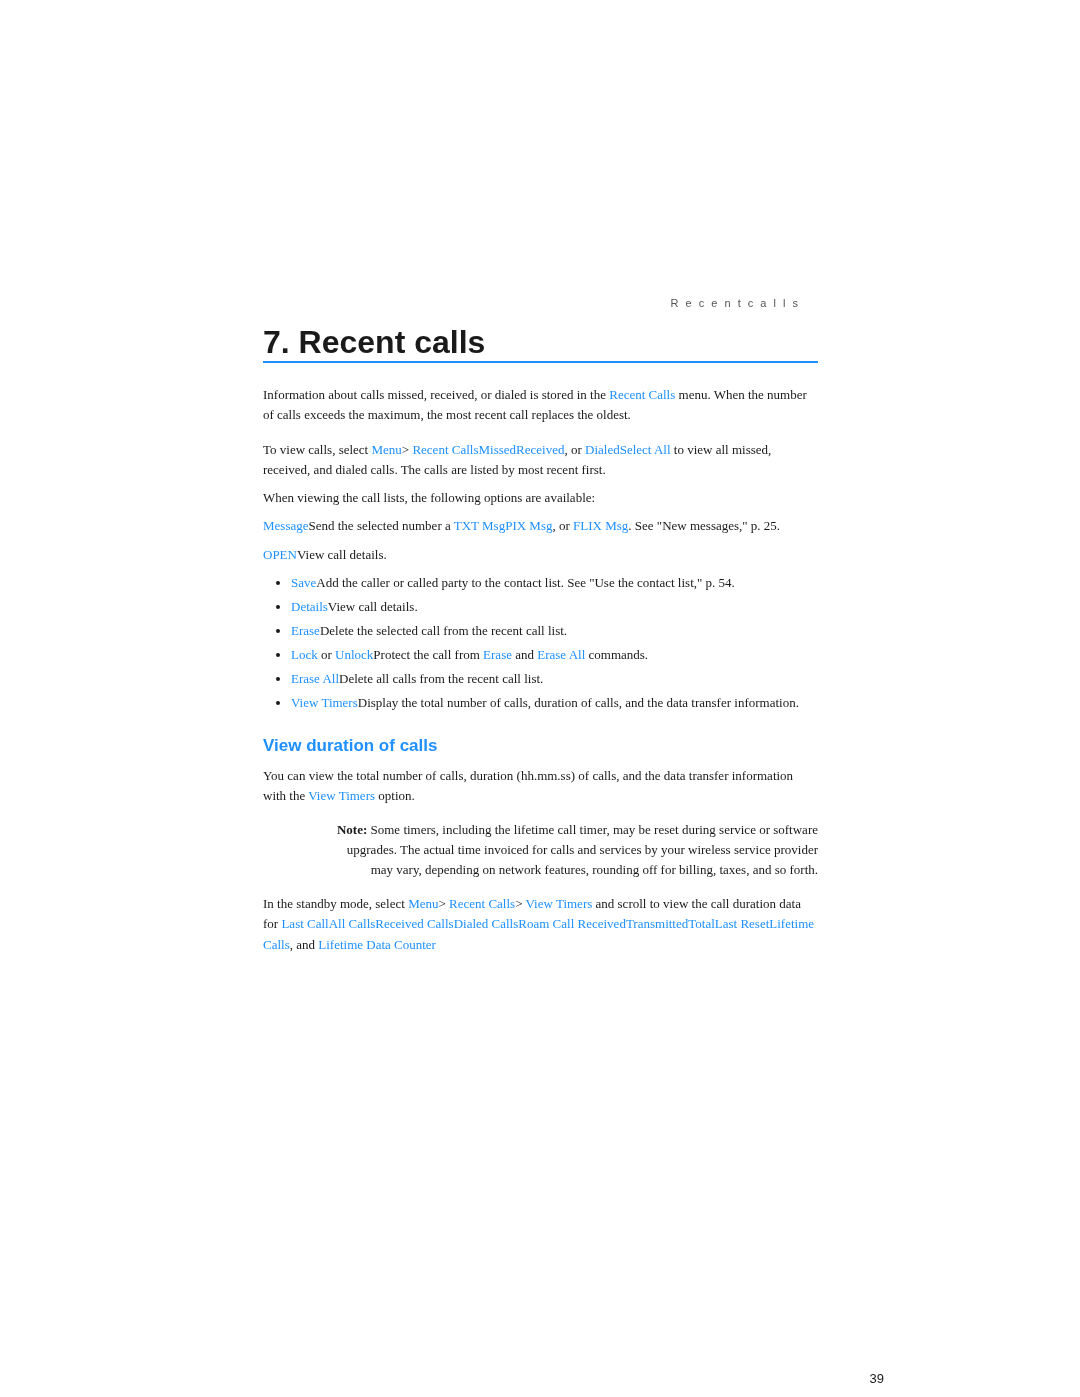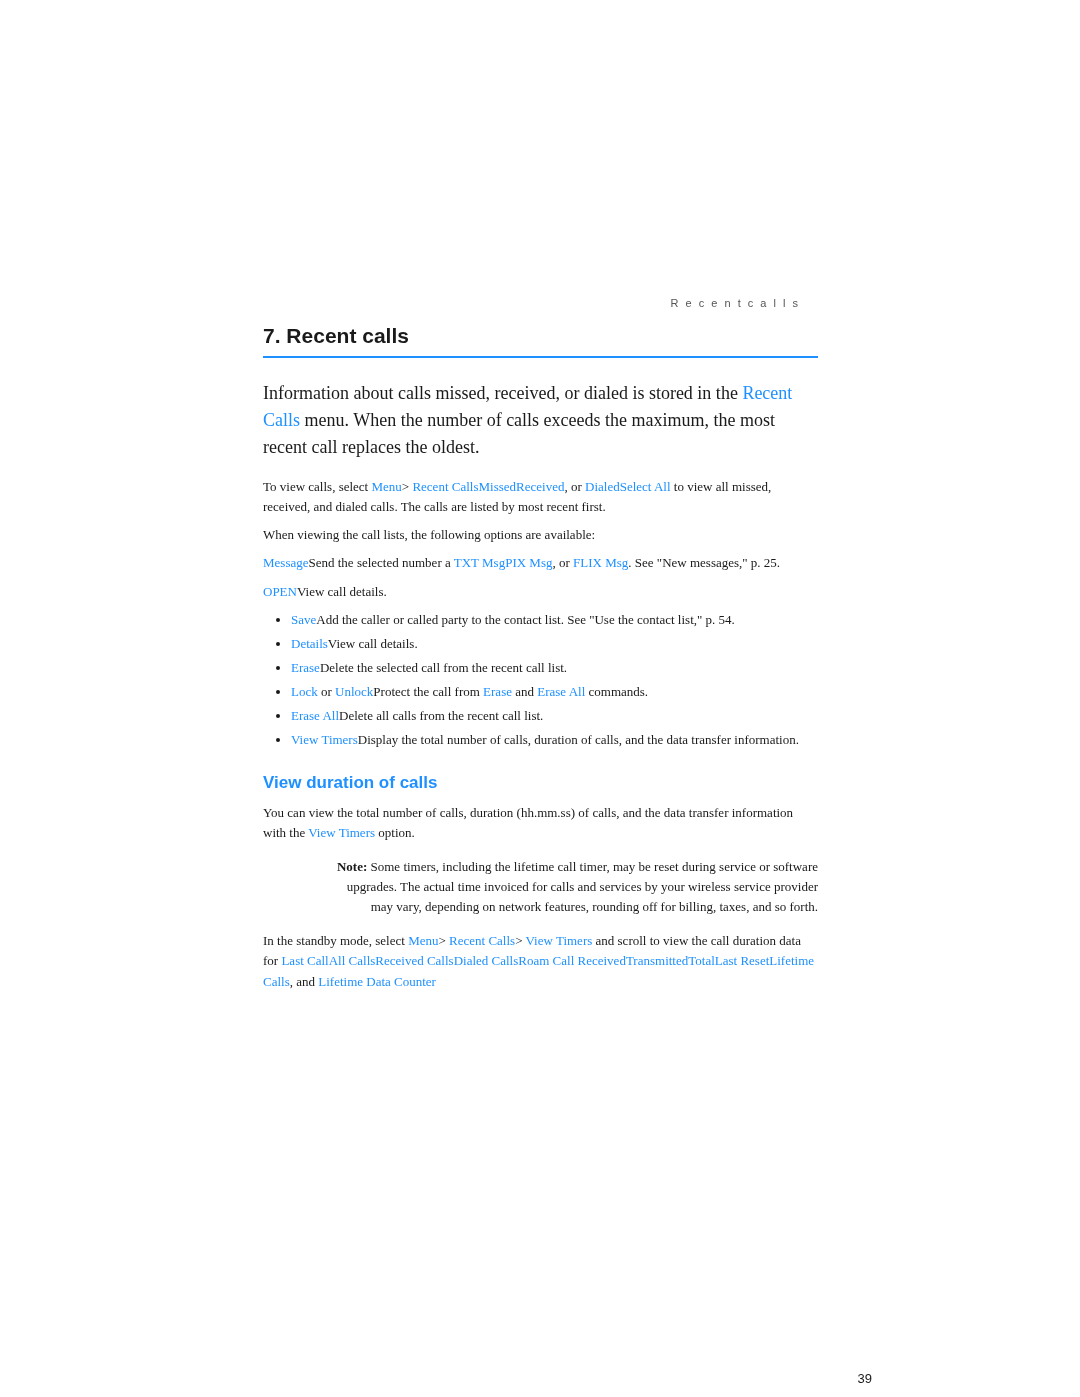--- a/index.html
+++ b/index.html
@@ -38,33 +38,33 @@
     }
 
     .content-area {
       position: absolute;
       top: 285px;
       left: 263px;
       width: 555px;
     }
 
     .chapter-title {
-      font-size: 21px;
+      font-size: 32px;
       font-weight: bold;
       color: #1a1a1a;
       font-family: Arial, sans-serif;
       margin-bottom: 6px;
-      padding-bottom: 8px;
+      padding-bottom: 0;
       border-bottom: 2px solid #1e90ff;
     }
 
     .intro-text {
       margin-top: 22px;
       margin-bottom: 16px;
-      font-size: 18px;
+      font-size: 13px;
       line-height: 1.5;
       color: #1a1a1a;
     }
 
     .section-title {
       font-size: 17px;
       font-weight: bold;
       color: #1e90ff;
       font-family: Arial, sans-serif;
       margin-bottom: 10px;
@@ -105,21 +105,21 @@
 
     .note-text {
       font-size: 13px;
       line-height: 1.55;
       color: #1a1a1a;
     }
 
     .page-number {
       position: absolute;
       bottom: 50px;
-      right: 208px;
+      right: 196px;
       font-size: 13px;
       color: #1a1a1a;
       font-family: Arial, sans-serif;
     }
 
     .blue-link {
       color: #1e90ff;
     }
 
     .section-divider {

